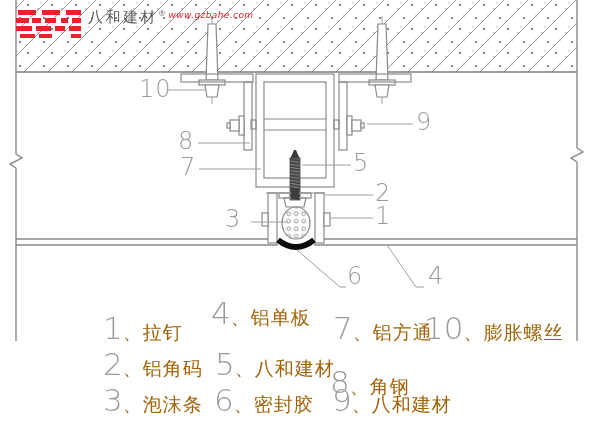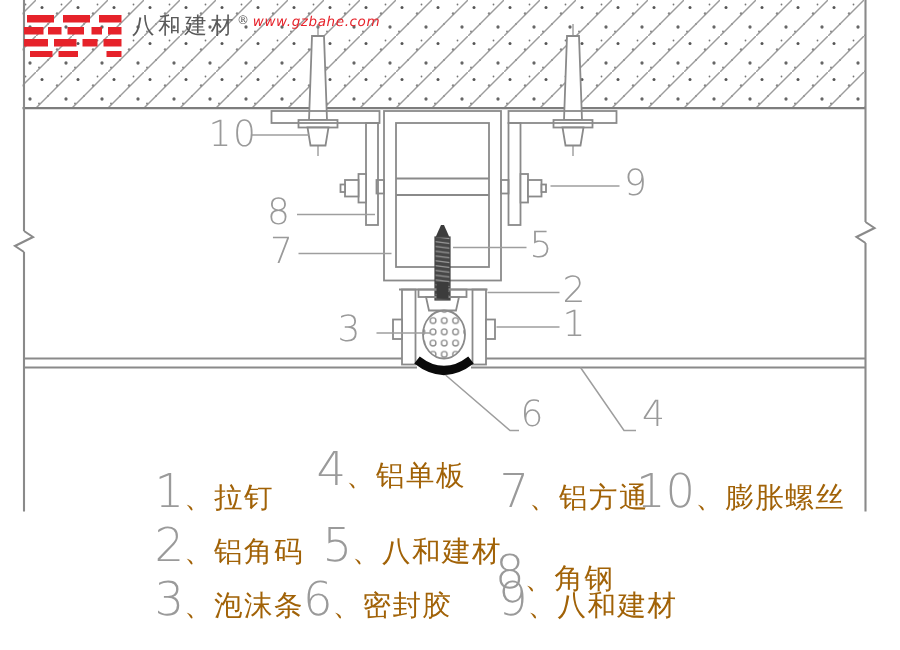--- a/index.html
+++ b/index.html
@@ -190,21 +190,21 @@
     </div>
     <div class="leg-item" style="left:215px;top:349px">
       <span class="leg-num">5</span><span class="leg-label">、八和建材</span>
     </div>
     <div class="leg-item" style="left:330px;top:367px">
       <span class="leg-num">8</span><span class="leg-label">、角钢</span>
     </div>
     <div class="leg-item" style="left:103px;top:385px">
       <span class="leg-num">3</span><span class="leg-label">、泡沫条</span>
     </div>
-    <div class="leg-item" style="left:202px;top:385px">
+    <div class="leg-item" style="left:214px;top:385px">
       <span class="leg-num">6</span><span class="leg-label">、密封胶</span>
     </div>
     <div class="leg-item" style="left:332px;top:385px">
       <span class="leg-num">9</span><span class="leg-label">、八和建材</span>
     </div>
   </div>
 
   <div class="logo">
     <svg width="66" height="34" viewBox="0 0 66 34">
       <g fill="#e6222a">

